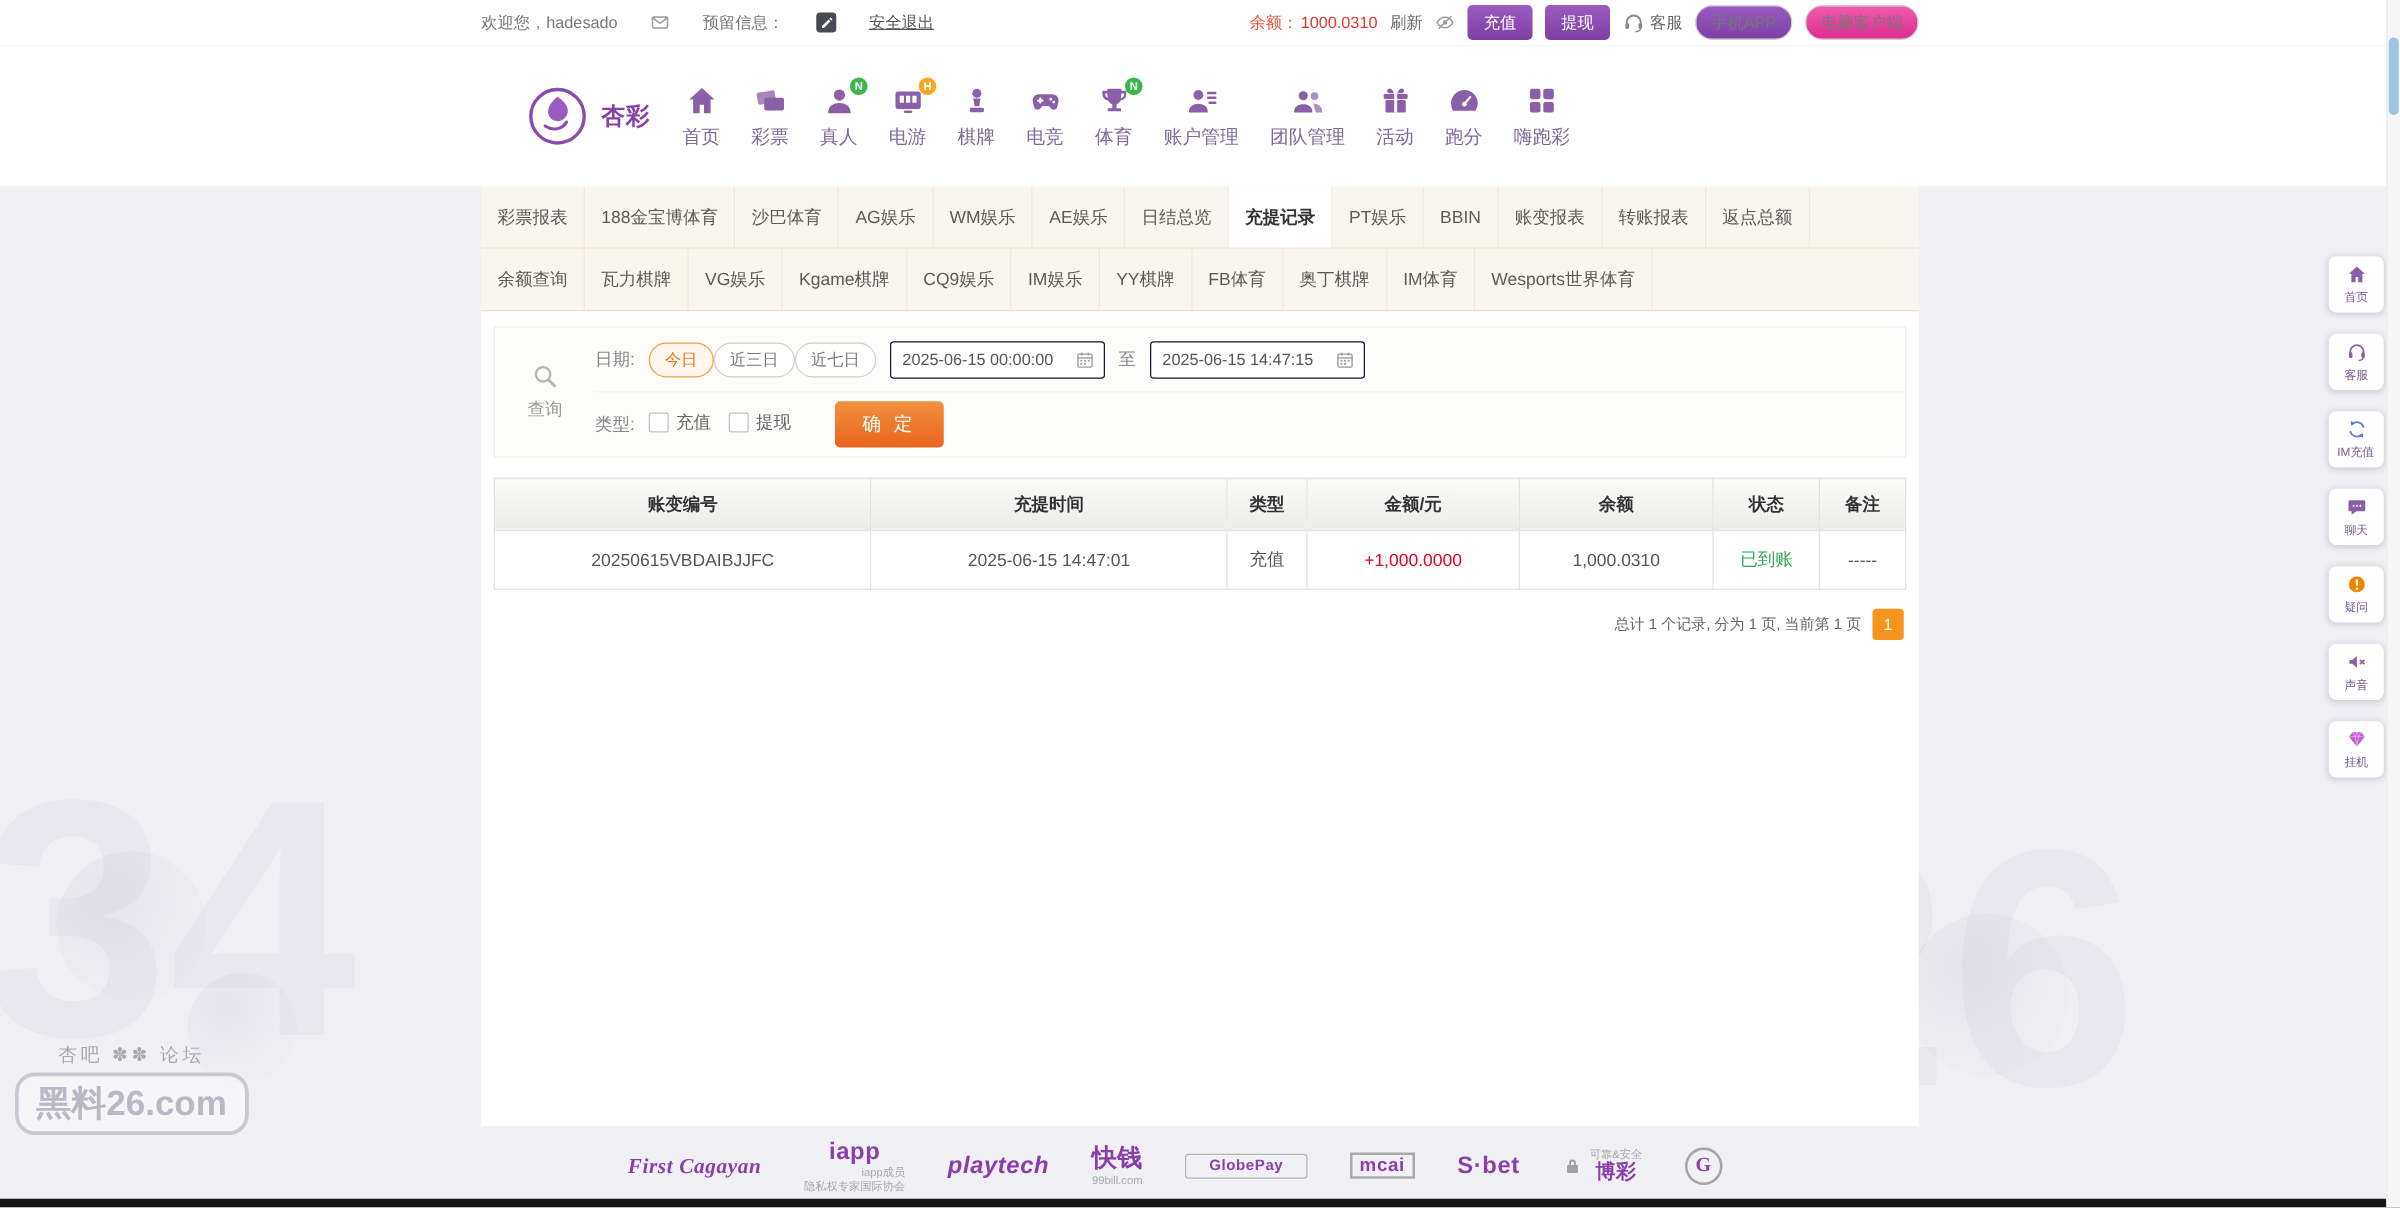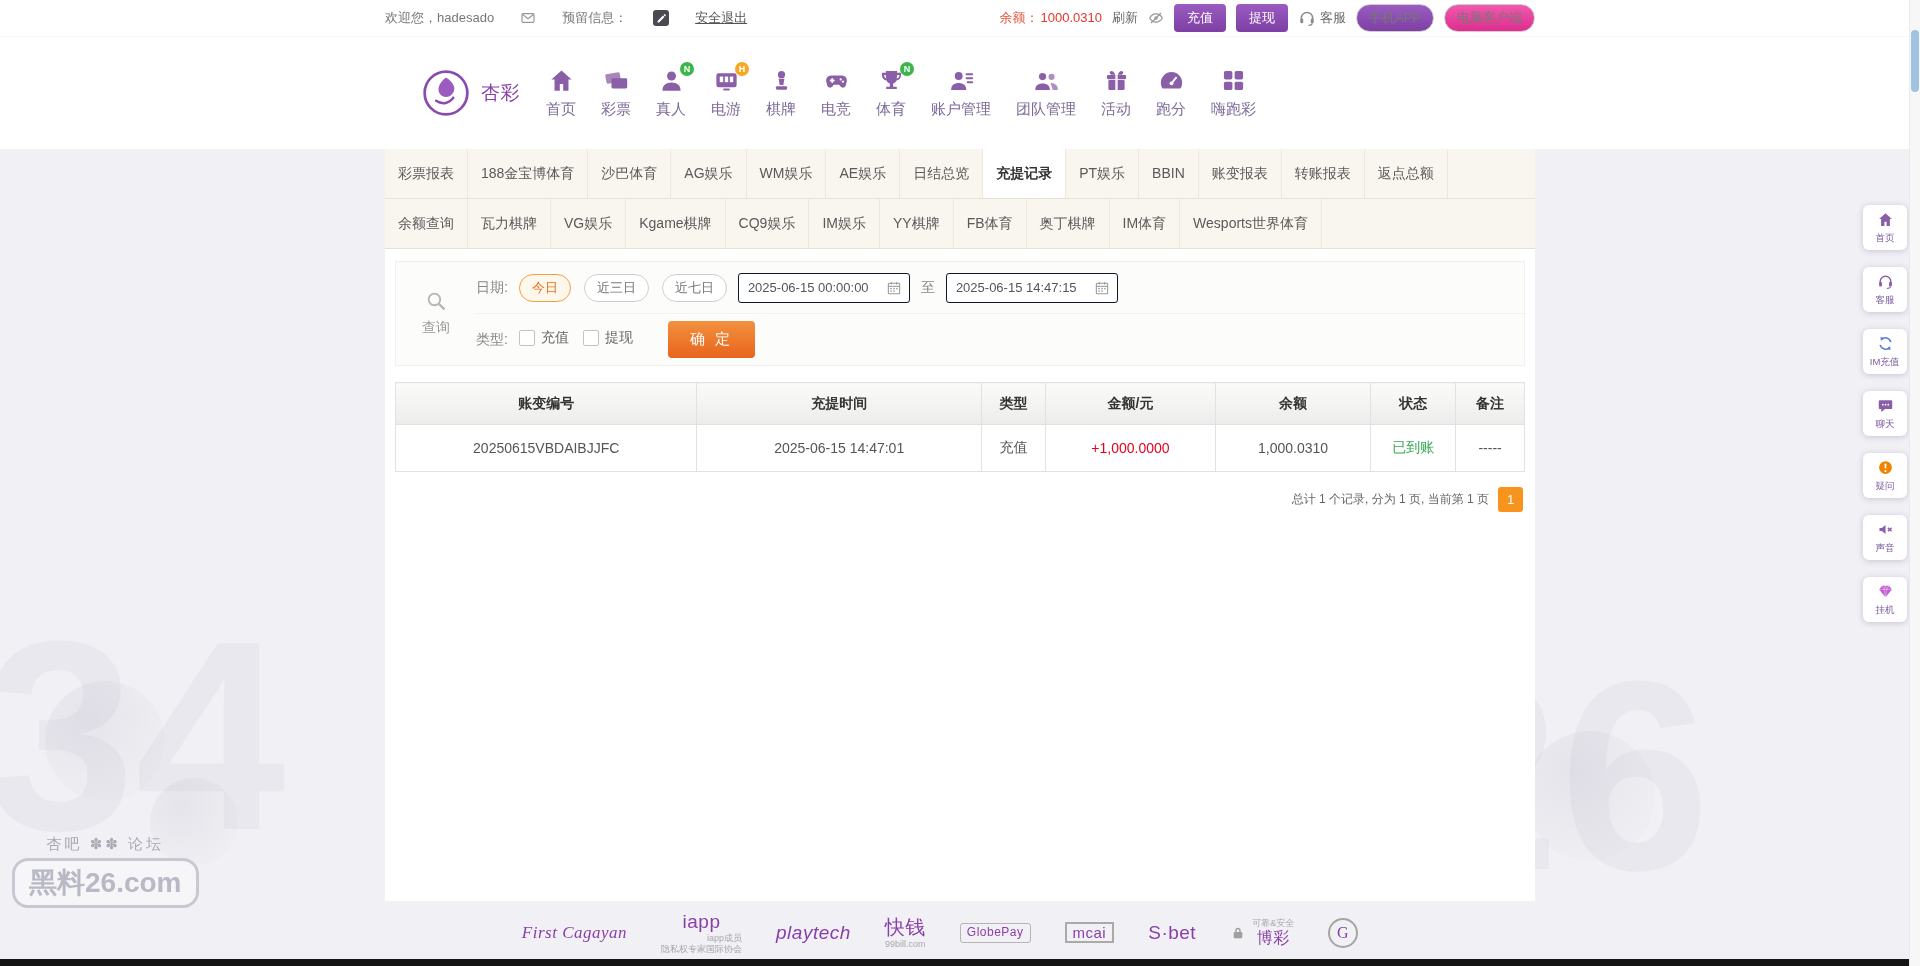--- a/index.html
+++ b/index.html
@@ -52,21 +52,21 @@
   .tab-fill{flex:1}
 
   
   .filter-box{margin:12px 10px 0;border:1px solid #f0efed;background:#fcfcfb;display:flex}
   .query-col{width:80px;display:flex;flex-direction:column;align-items:center;justify-content:center;gap:7px;color:#999;font-size:14px;cursor:pointer}
   .icon22{width:22px;height:22px;color:#b5b5b5}
   .filter-rows{flex:1}
   .filter-row{display:flex;align-items:center;height:51px;gap:11px}
   .filter-row.first{border-bottom:1px solid #f3f2ef}
   .lbl{color:#888;font-size:14px}
-  #quick-pills{display:inline-flex;gap:13px}
+  #quick-pills{display:inline-flex;}
   .pill{border:1px solid #cfcfcf;border-radius:14px;padding:4px 12px;font-size:13px;color:#777;background:#fff;cursor:pointer}
   .pill.active{border-color:#f0a13a;color:#e8701a;background:#fff7ec}
   .date-input{width:172px;height:30px;border:1px solid #0f172a;border-radius:3px;display:flex;align-items:center;gap:4px;background:#fff;padding:0 7px;box-sizing:border-box}
   .date-input input{border:none;outline:none;flex:1;min-width:0;font-size:13px;color:#555;font-family:inherit;background:transparent}
   .chk-wrap{display:inline-flex;align-items:center;gap:6px;cursor:pointer;margin-right:14px}
   .checkbox{width:14px;height:14px;border:1px solid #c3c3c3;border-radius:2px;background:#fff}
   .chk-label{font-size:14px;color:#666}
   .submit-btn{margin-left:10px;background:linear-gradient(180deg,#f2913f,#e8641c);color:#fff;border:none;border-radius:4px;
               padding:9px 22px;font-size:15px;cursor:pointer;font-family:inherit;letter-spacing:3px}
 
@@ -78,26 +78,26 @@
   td.amount{color:#e6001f}
   td.status{color:#2fa84f}
 
   .pagination{display:flex;justify-content:flex-end;align-items:center;gap:9px;margin:15px 12px;font-size:12px;color:#666}
   .page-box{width:25px;height:25px;background:#f7941d;color:#fff;border-radius:3px;text-align:center;line-height:25px;font-size:13px;cursor:pointer}
 
   
   .footer-logos{position:absolute;left:0;right:40px;bottom:12px;display:flex;justify-content:center;align-items:center;gap:34px;z-index:1}
   .logo-chip{display:flex;align-items:center;gap:6px;color:#9b9b9b}
   .logo-col{display:flex;flex-direction:column;align-items:center;line-height:1.15}
-  .logo-text{font-weight:normal;font-size:19px;letter-spacing:.5px}
+  .logo-text{font-weight:bold;font-size:19px;letter-spacing:.5px}
   .logo-sub{font-size:9px;color:#a8a8a8;white-space:pre-line;text-align:right}
   .logo-chip[data-kind="script"] .logo-text{font-family:"Liberation Serif",serif;font-style:italic;font-size:17px}
   .logo-chip[data-kind="italic"] .logo-text{font-style:italic}
   .logo-chip[data-kind="cjk"] .logo-text{font-size:20px}
-  .logo-chip[data-kind="small"] .logo-text{font-size:12px;border:1.5px solid #b5b5b5;padding:2px 6px;border-radius:3px}
+  .logo-chip[data-kind="small"] .logo-text{font-size:12px;border:1.5px solid #b5b5b5;padding:2px 18px;border-radius:3px}
   .logo-chip[data-kind="box"] .logo-text{border:2px solid #aaa;padding:0 6px;font-size:15px}
   .logo-chip[data-kind="circle"] .logo-text{border:2.5px solid #a5a5a5;border-radius:50%;width:26px;height:26px;line-height:26px;text-align:center;font-size:16px;font-family:"Liberation Serif",serif}
   .logo-chip[data-kind="lock"] .logo-col{flex-direction:column-reverse}
   .logo-chip[data-kind="lock"] .logo-text{font-size:16px}
   .lock-ic{width:16px;height:16px;color:#a0a0a0;display:inline-block}
   .black-bar{position:absolute;left:0;right:0;bottom:0;height:7px;background:#141414;z-index:3}
 
   
   .float-bar{position:absolute;top:205px;right:13px;display:flex;flex-direction:column;gap:17px;z-index:5}
   .float-btn{width:44px;background:#fff;border-radius:6px;box-shadow:0 1px 6px rgba(60,40,90,.22);

